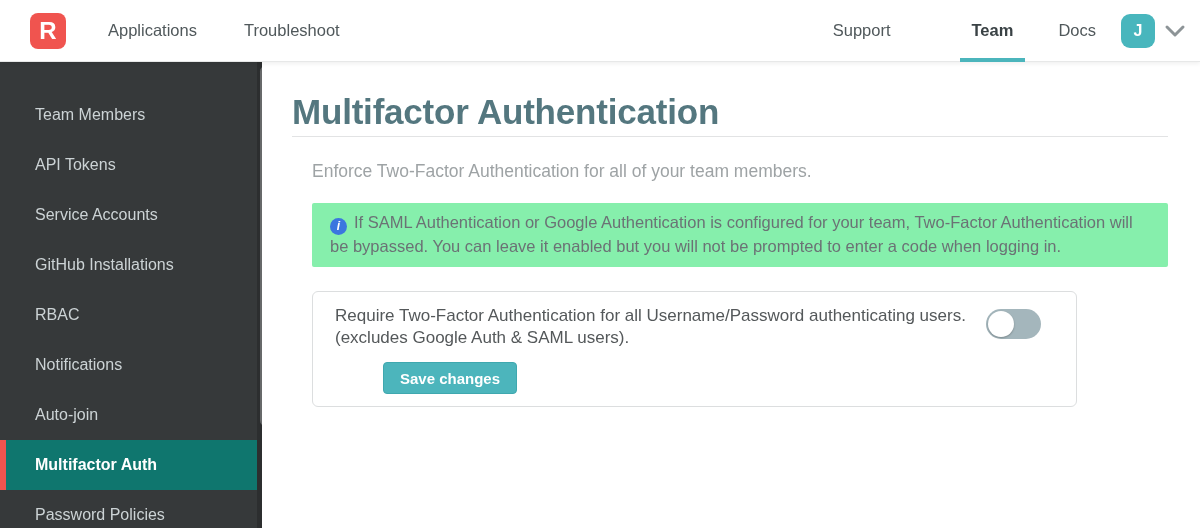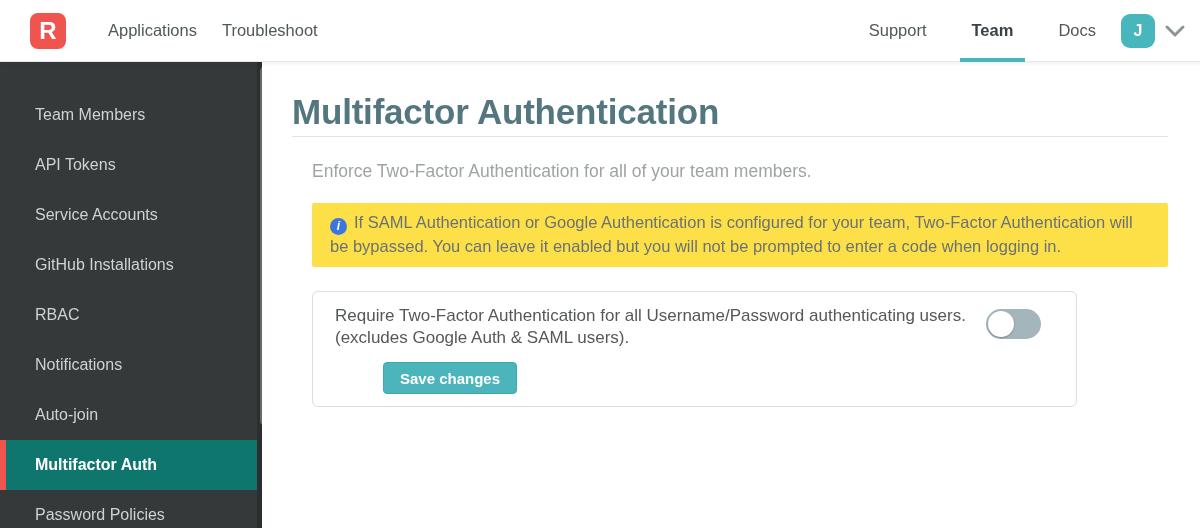--- a/index.html
+++ b/index.html
@@ -20,27 +20,27 @@
     display: flex; align-items: center;
     z-index: 10;
   }
   .logo {
     width: 36px; height: 36px; margin-left: 30px;
     background: #f0544f; border-radius: 8px;
     display: flex; align-items: center; justify-content: center;
     color: #ffffff; font-weight: bold; font-size: 24px;
     cursor: pointer; flex: 0 0 auto;
   }
-  .nav-left { display: flex; gap: 25px; margin-left: 42px; }
+  .nav-left { display: flex; gap: 47px; margin-left: 42px; }
   .nav-right { display: flex; gap: 45px; margin-left: auto; align-items: center; height: 44px; }
   .nav-link {
     font-size: 16.5px; color: #50585b; cursor: pointer;
     height: 62px; display: flex; align-items: center; position: relative;
   }
-  .nav-link.active { font-weight: bold; color: #3a4245; }
+  .nav-link.active { font-weight: bold; color: #3a4245; margin-left: 36px; }
   .nav-link.active::after {
     content: ""; position: absolute; left: -12px; right: -12px; bottom: 0;
     height: 4px; background: #4bb5bc;
   }
   .avatar {
     width: 34px; height: 34px; border-radius: 9px; background: #48b6bd;
     color: #ffffff; font-size: 16px; font-weight: 600;
     display: flex; align-items: center; justify-content: center;
     margin-left: -20px; cursor: pointer;
   }
@@ -77,21 +77,21 @@
   .title-divider {
     position: absolute; left: 30px; top: 74px; width: 876px; height: 1px;
     background: #e2e3e4;
   }
   .subtitle {
     position: absolute; left: 50px; top: 99px;
     font-size: 17.5px; color: #9ea3a5;
   }
   .info-box {
     position: absolute; left: 50px; top: 141px; width: 856px;
-    background: #fde047; border-radius: 2px;
+    background: #86efac; border-radius: 2px;
     padding: 8px 18px; font-size: 16.5px; line-height: 23.5px; color: #6b7275;
   }
   .info-icon {
     display: inline-flex; width: 17px; height: 17px; border-radius: 50%;
     background: #3b76df; color: #ffffff; font-size: 12px; font-weight: bold;
     align-items: center; justify-content: center;
     vertical-align: -2px; margin-right: 7px; font-style: italic;
   }
   .setting-card {
     position: absolute; left: 50px; top: 229px; width: 765px; height: 116px;

